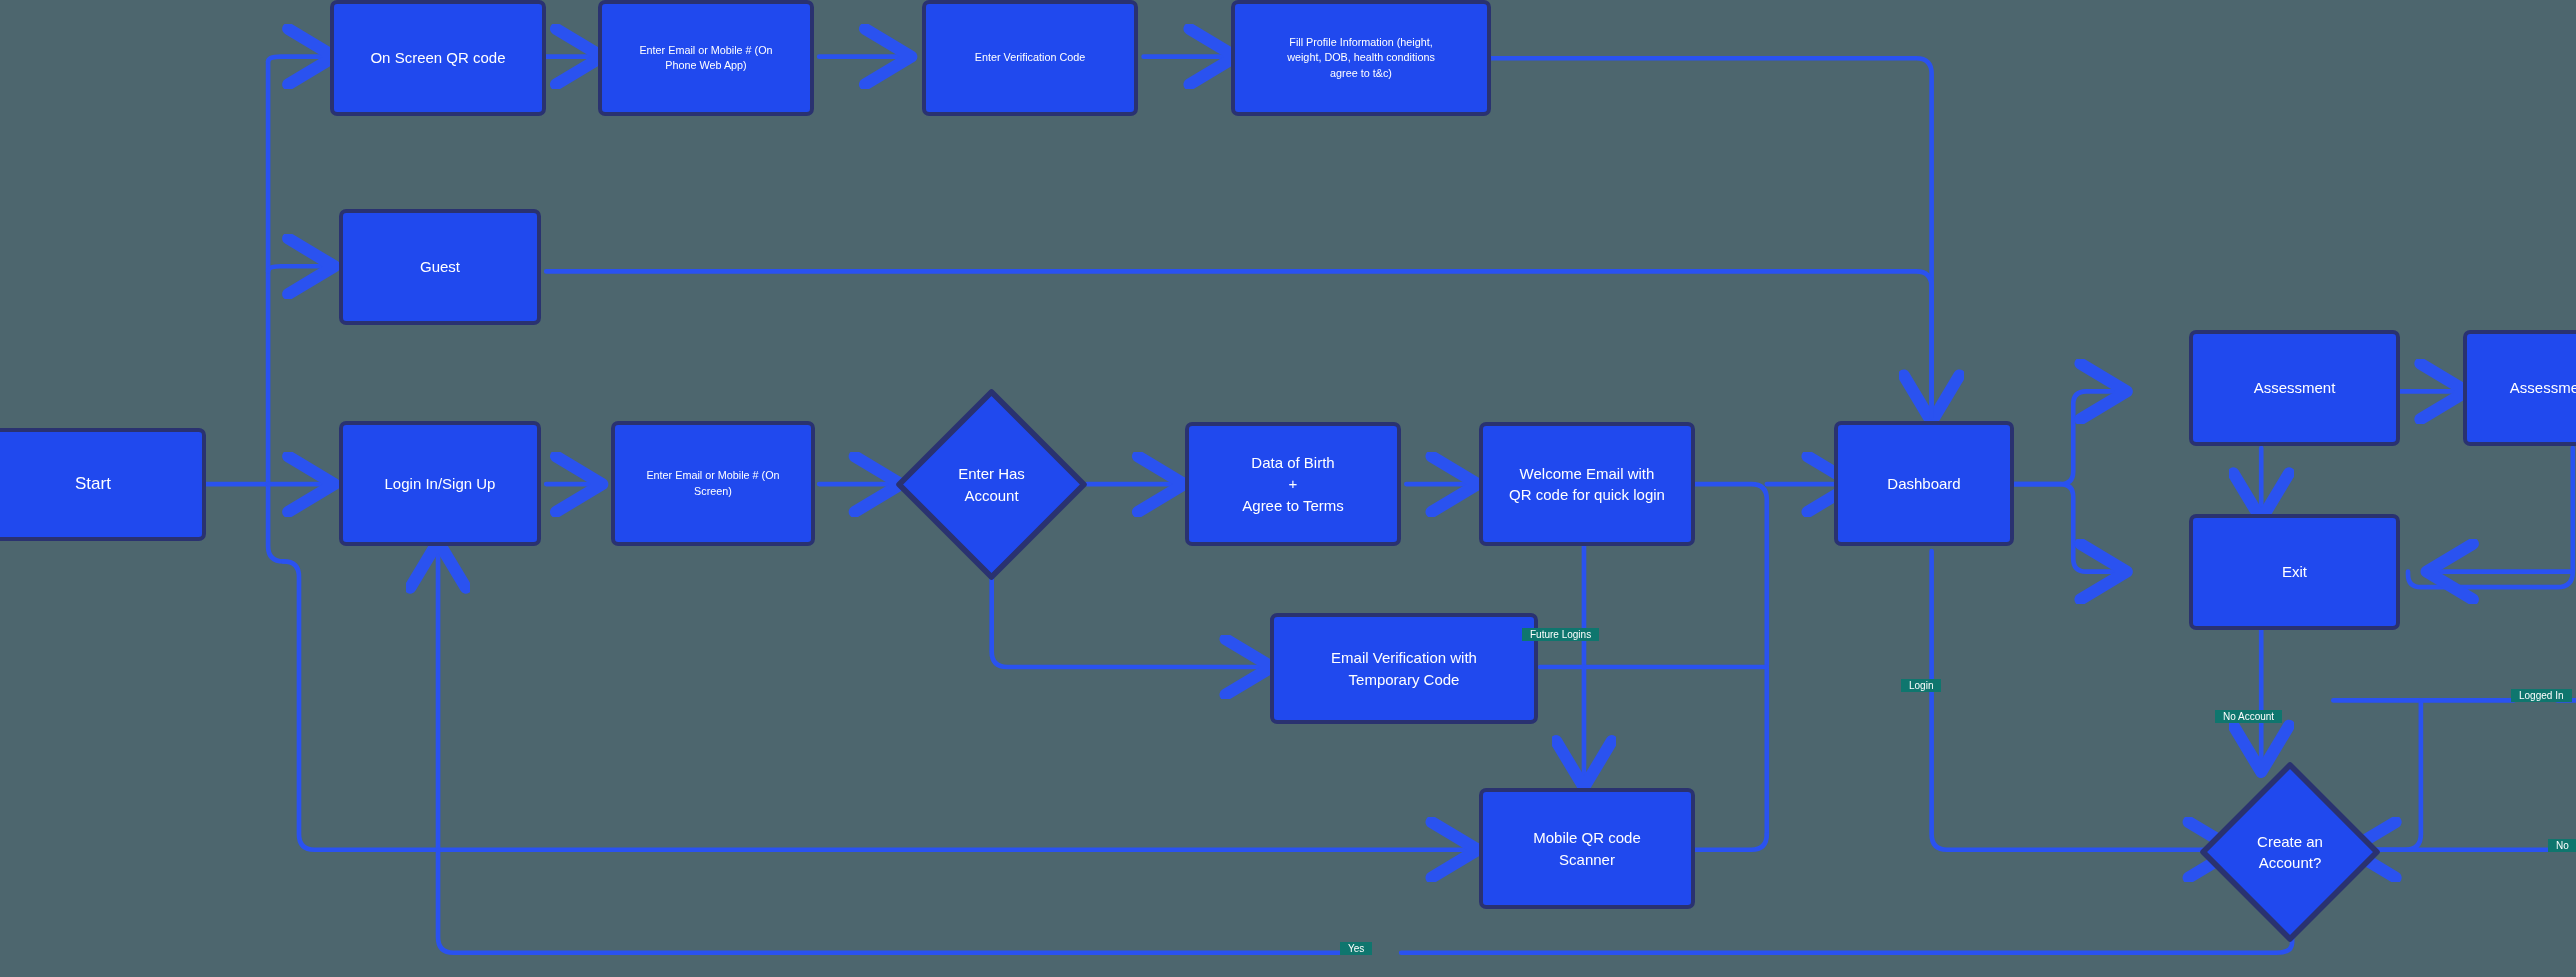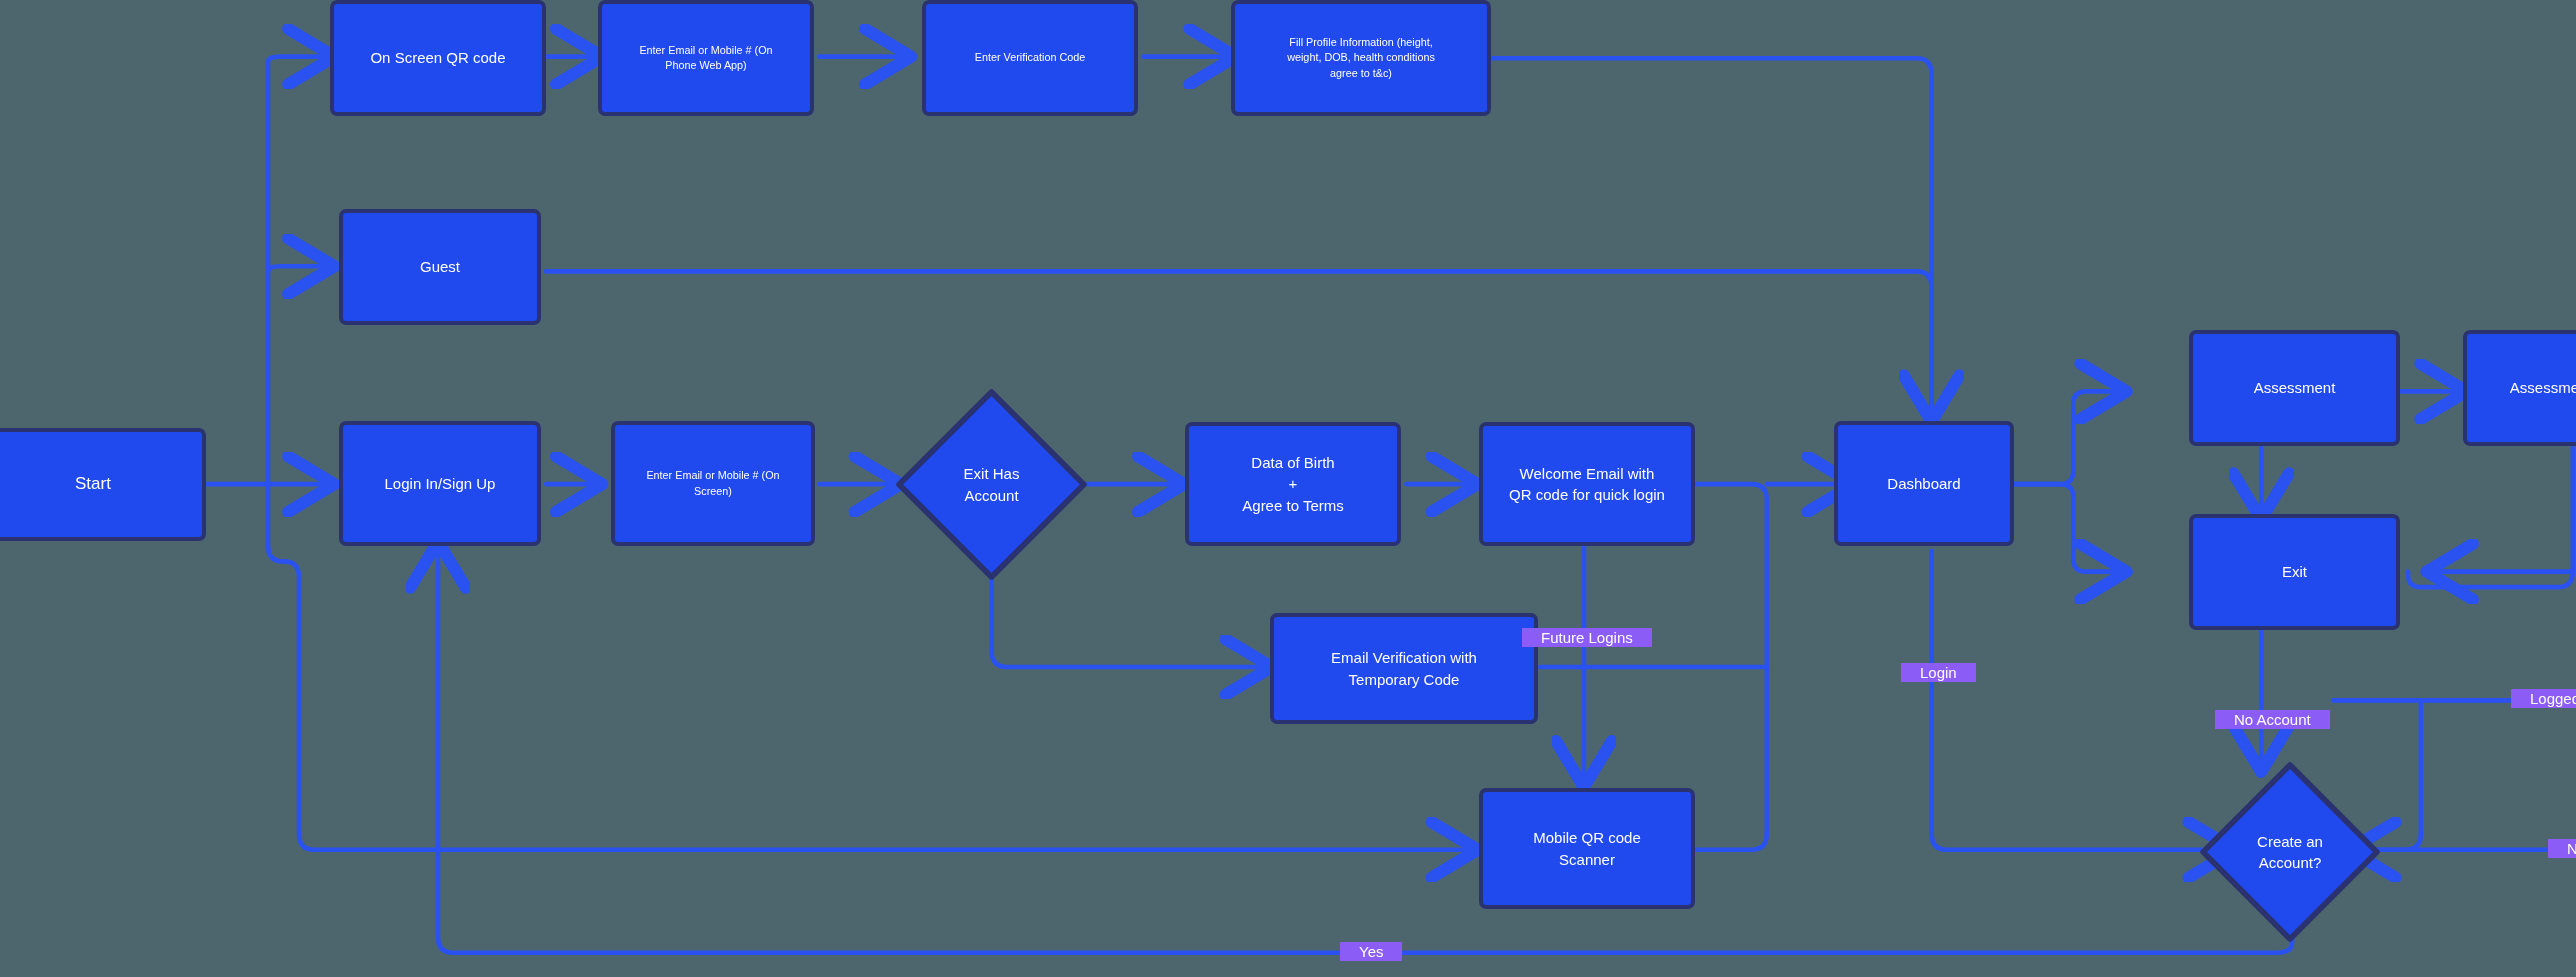--- a/index.html
+++ b/index.html
@@ -62,25 +62,25 @@
     text-align: center;
     color: #ffffff;
     font-size: 15px;
     line-height: 1.42;
     white-space: pre-line;
     pointer-events: none;
   }
   .edge-label {
     position: absolute;
     color: #ffffff;
-    font-size: 15px;
+    font-size: 10px;
     font-family: "Liberation Sans", sans-serif;
     white-space: nowrap;
-    background: #8b5cf6;
-    padding: 1px 19px;
+    background: #0f766e;
+    padding: 1px 8px;
     z-index: 4;
   }
 </style>
 </head>
 <body>
 
 <div id="canvas">
 
   <svg id="edges" viewBox="0 0 5855 1897" xmlns="http://www.w3.org/2000/svg">
     <defs>
@@ -193,21 +193,21 @@
 
   <div class="node small-text" style="left:611px; top:421px; width:204px; height:125px;">
     <span class="label">Enter Email or Mobile # (On
 Screen)</span>
   </div>
 
   <div class="diamond" style="left:896px; top:389px; width:191px; height:191px;">
     <svg viewBox="0 0 370 370" width="191" height="191">
       <polygon points="185,6 364,185 185,364 6,185" fill="#2049ee" stroke="#2a3270" stroke-width="11" stroke-linejoin="round"></polygon>
     </svg>
-    <span class="dlabel">Exit Has
+    <span class="dlabel">Enter Has
 Account</span>
   </div>
 
   <div class="node mid-text" style="left:1185px; top:422px; width:216px; height:124px;">
     <span class="label">Data of Birth
 +
 Agree to Terms</span>
   </div>
 
   <div class="node mid-text" style="left:1479px; top:422px; width:216px; height:124px;">
@@ -244,21 +244,21 @@
   <div class="diamond" style="left:2200px; top:762px; width:180px; height:180px;">
     <svg viewBox="0 0 350 350" width="180" height="180">
       <polygon points="175,6 344,175 175,344 6,175" fill="#2049ee" stroke="#2a3270" stroke-width="11" stroke-linejoin="round"></polygon>
     </svg>
     <span class="dlabel">Create an
 Account?</span>
   </div>
 
   <div class="edge-label" style="left:1522px; top:628px;">Future Logins</div>
 
-  <div class="edge-label" style="left:1901px; top:663px;">Login</div>
+  <div class="edge-label" style="left:1901px; top:679px;">Login</div>
 
   <div class="edge-label" style="left:2215px; top:679px;margin-top:31px;">No Account</div>
 
   <div class="edge-label" style="left:2511px; top:689px;">Logged In</div>
 
   <div class="edge-label" style="left:2548px; top:839px;">No</div>
 
   <div class="edge-label" style="left:1340px; top:942px;">Yes</div>
 
 </div>

